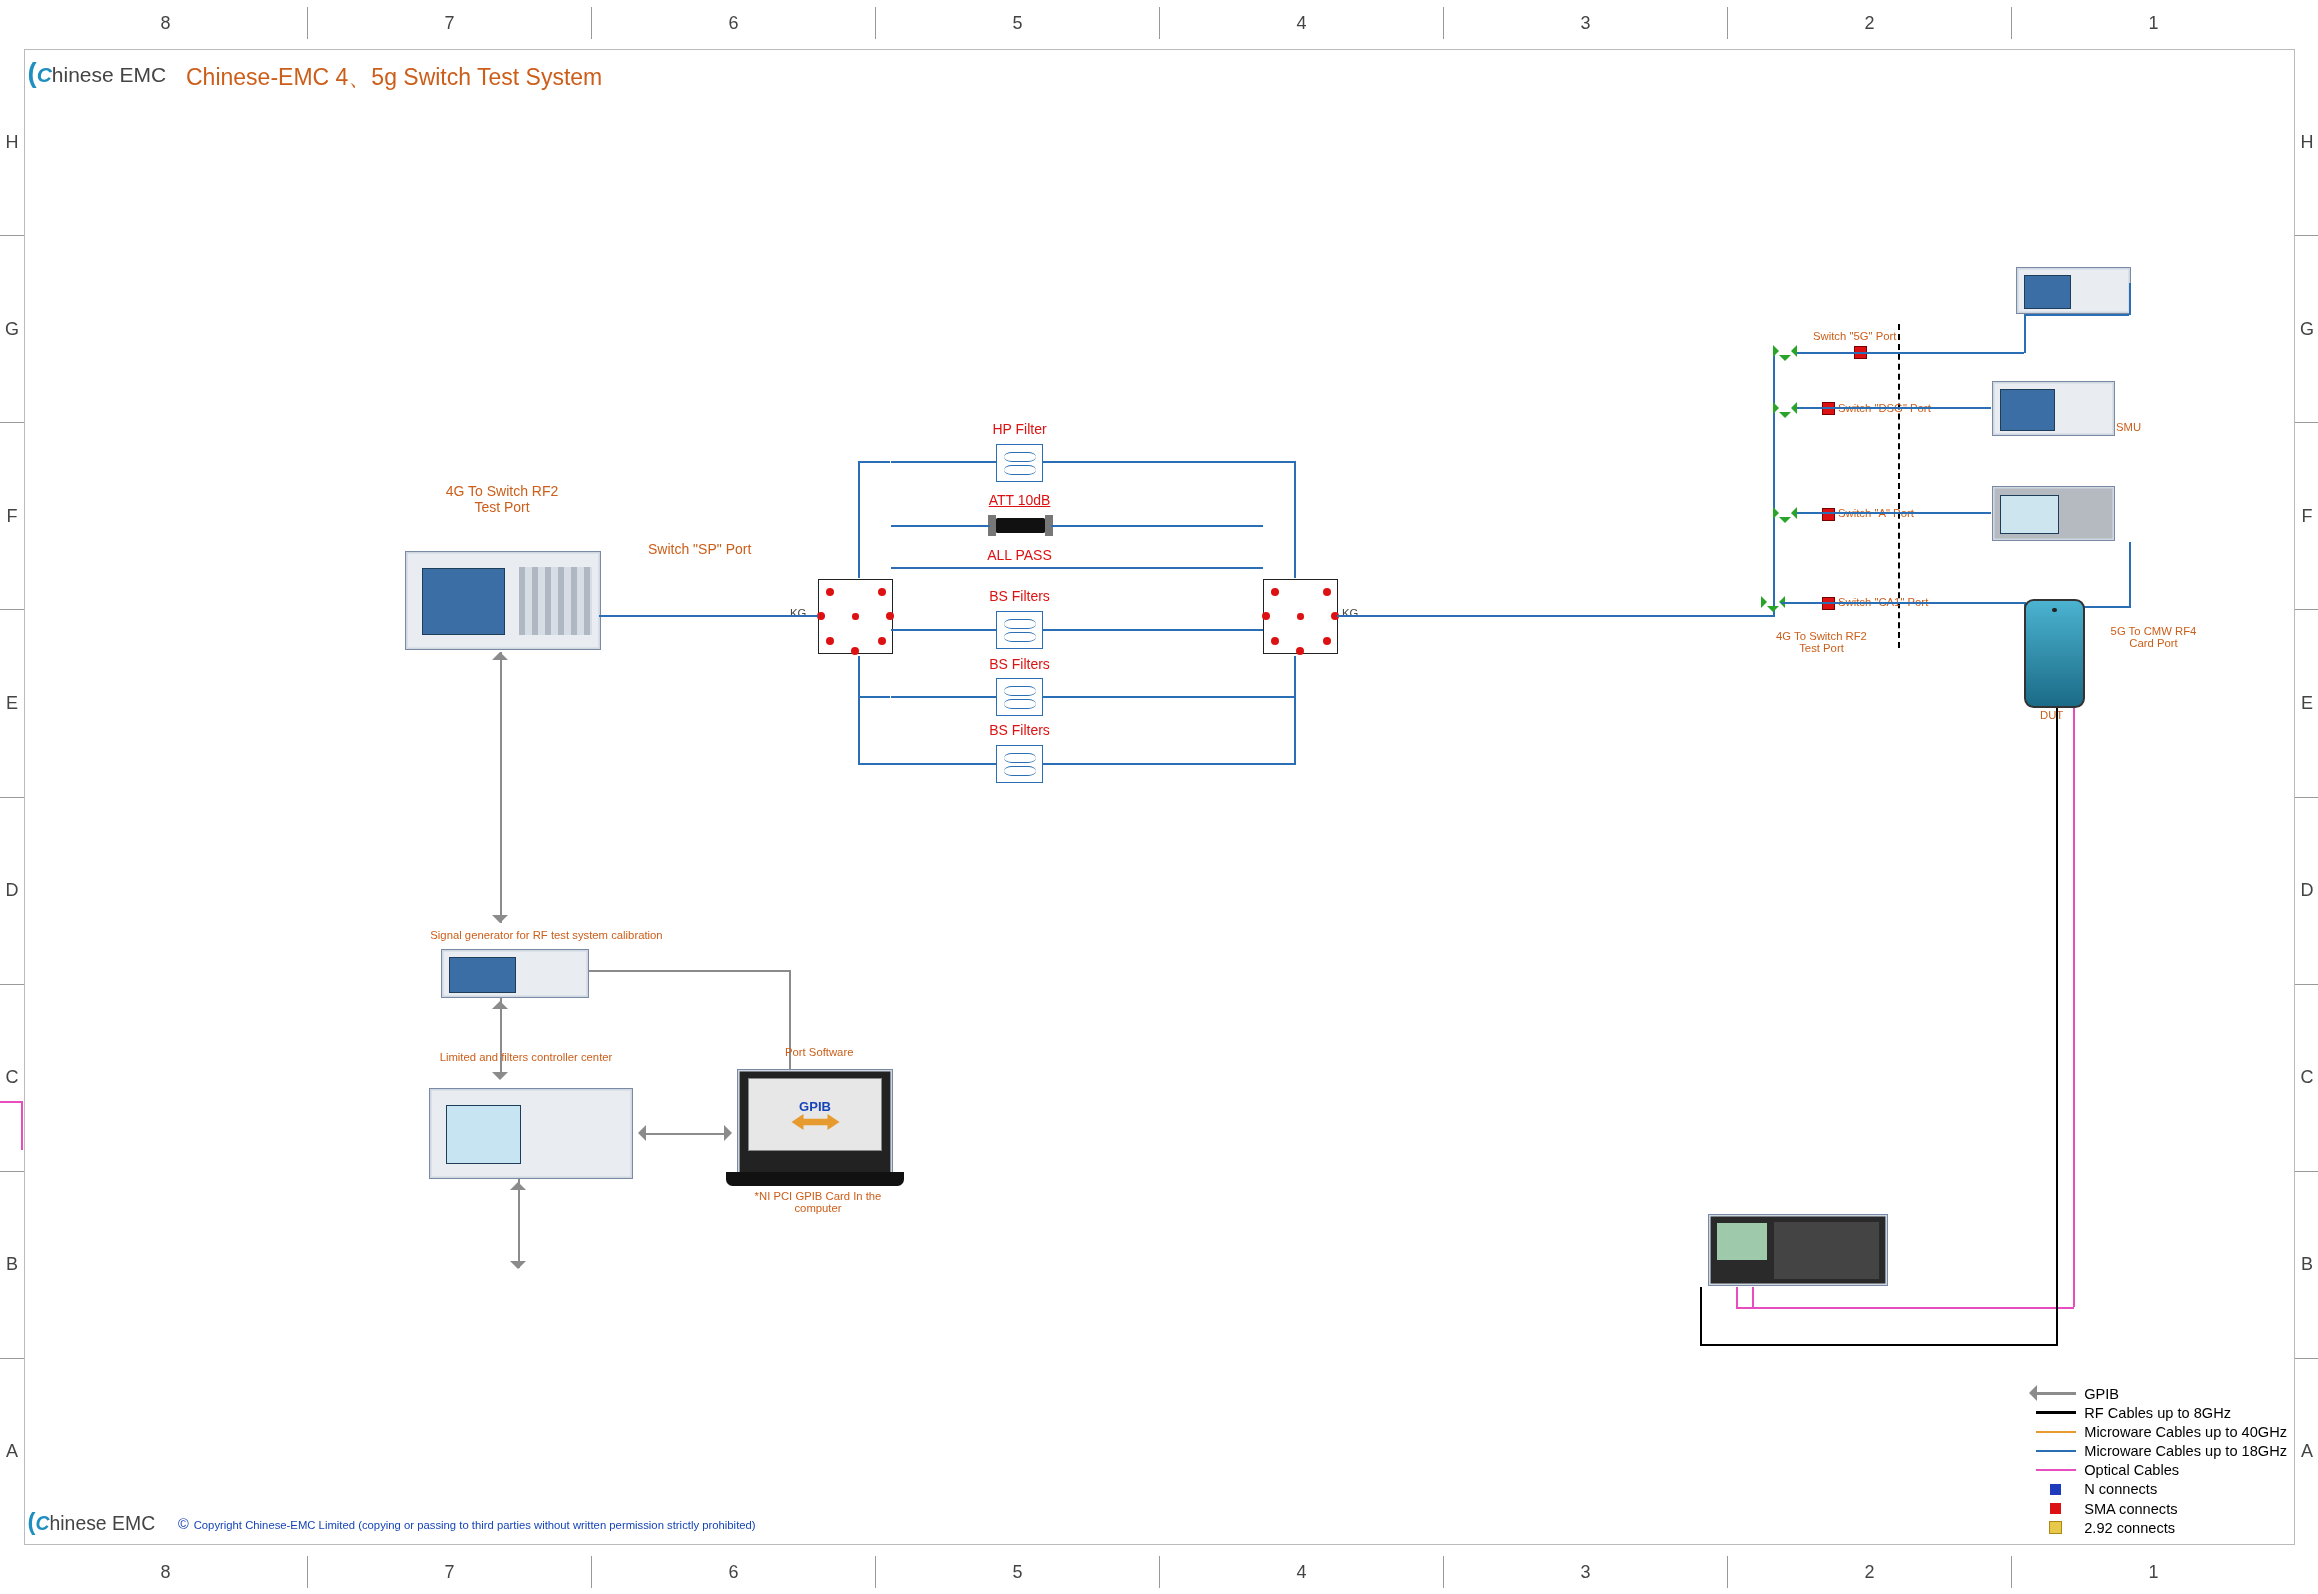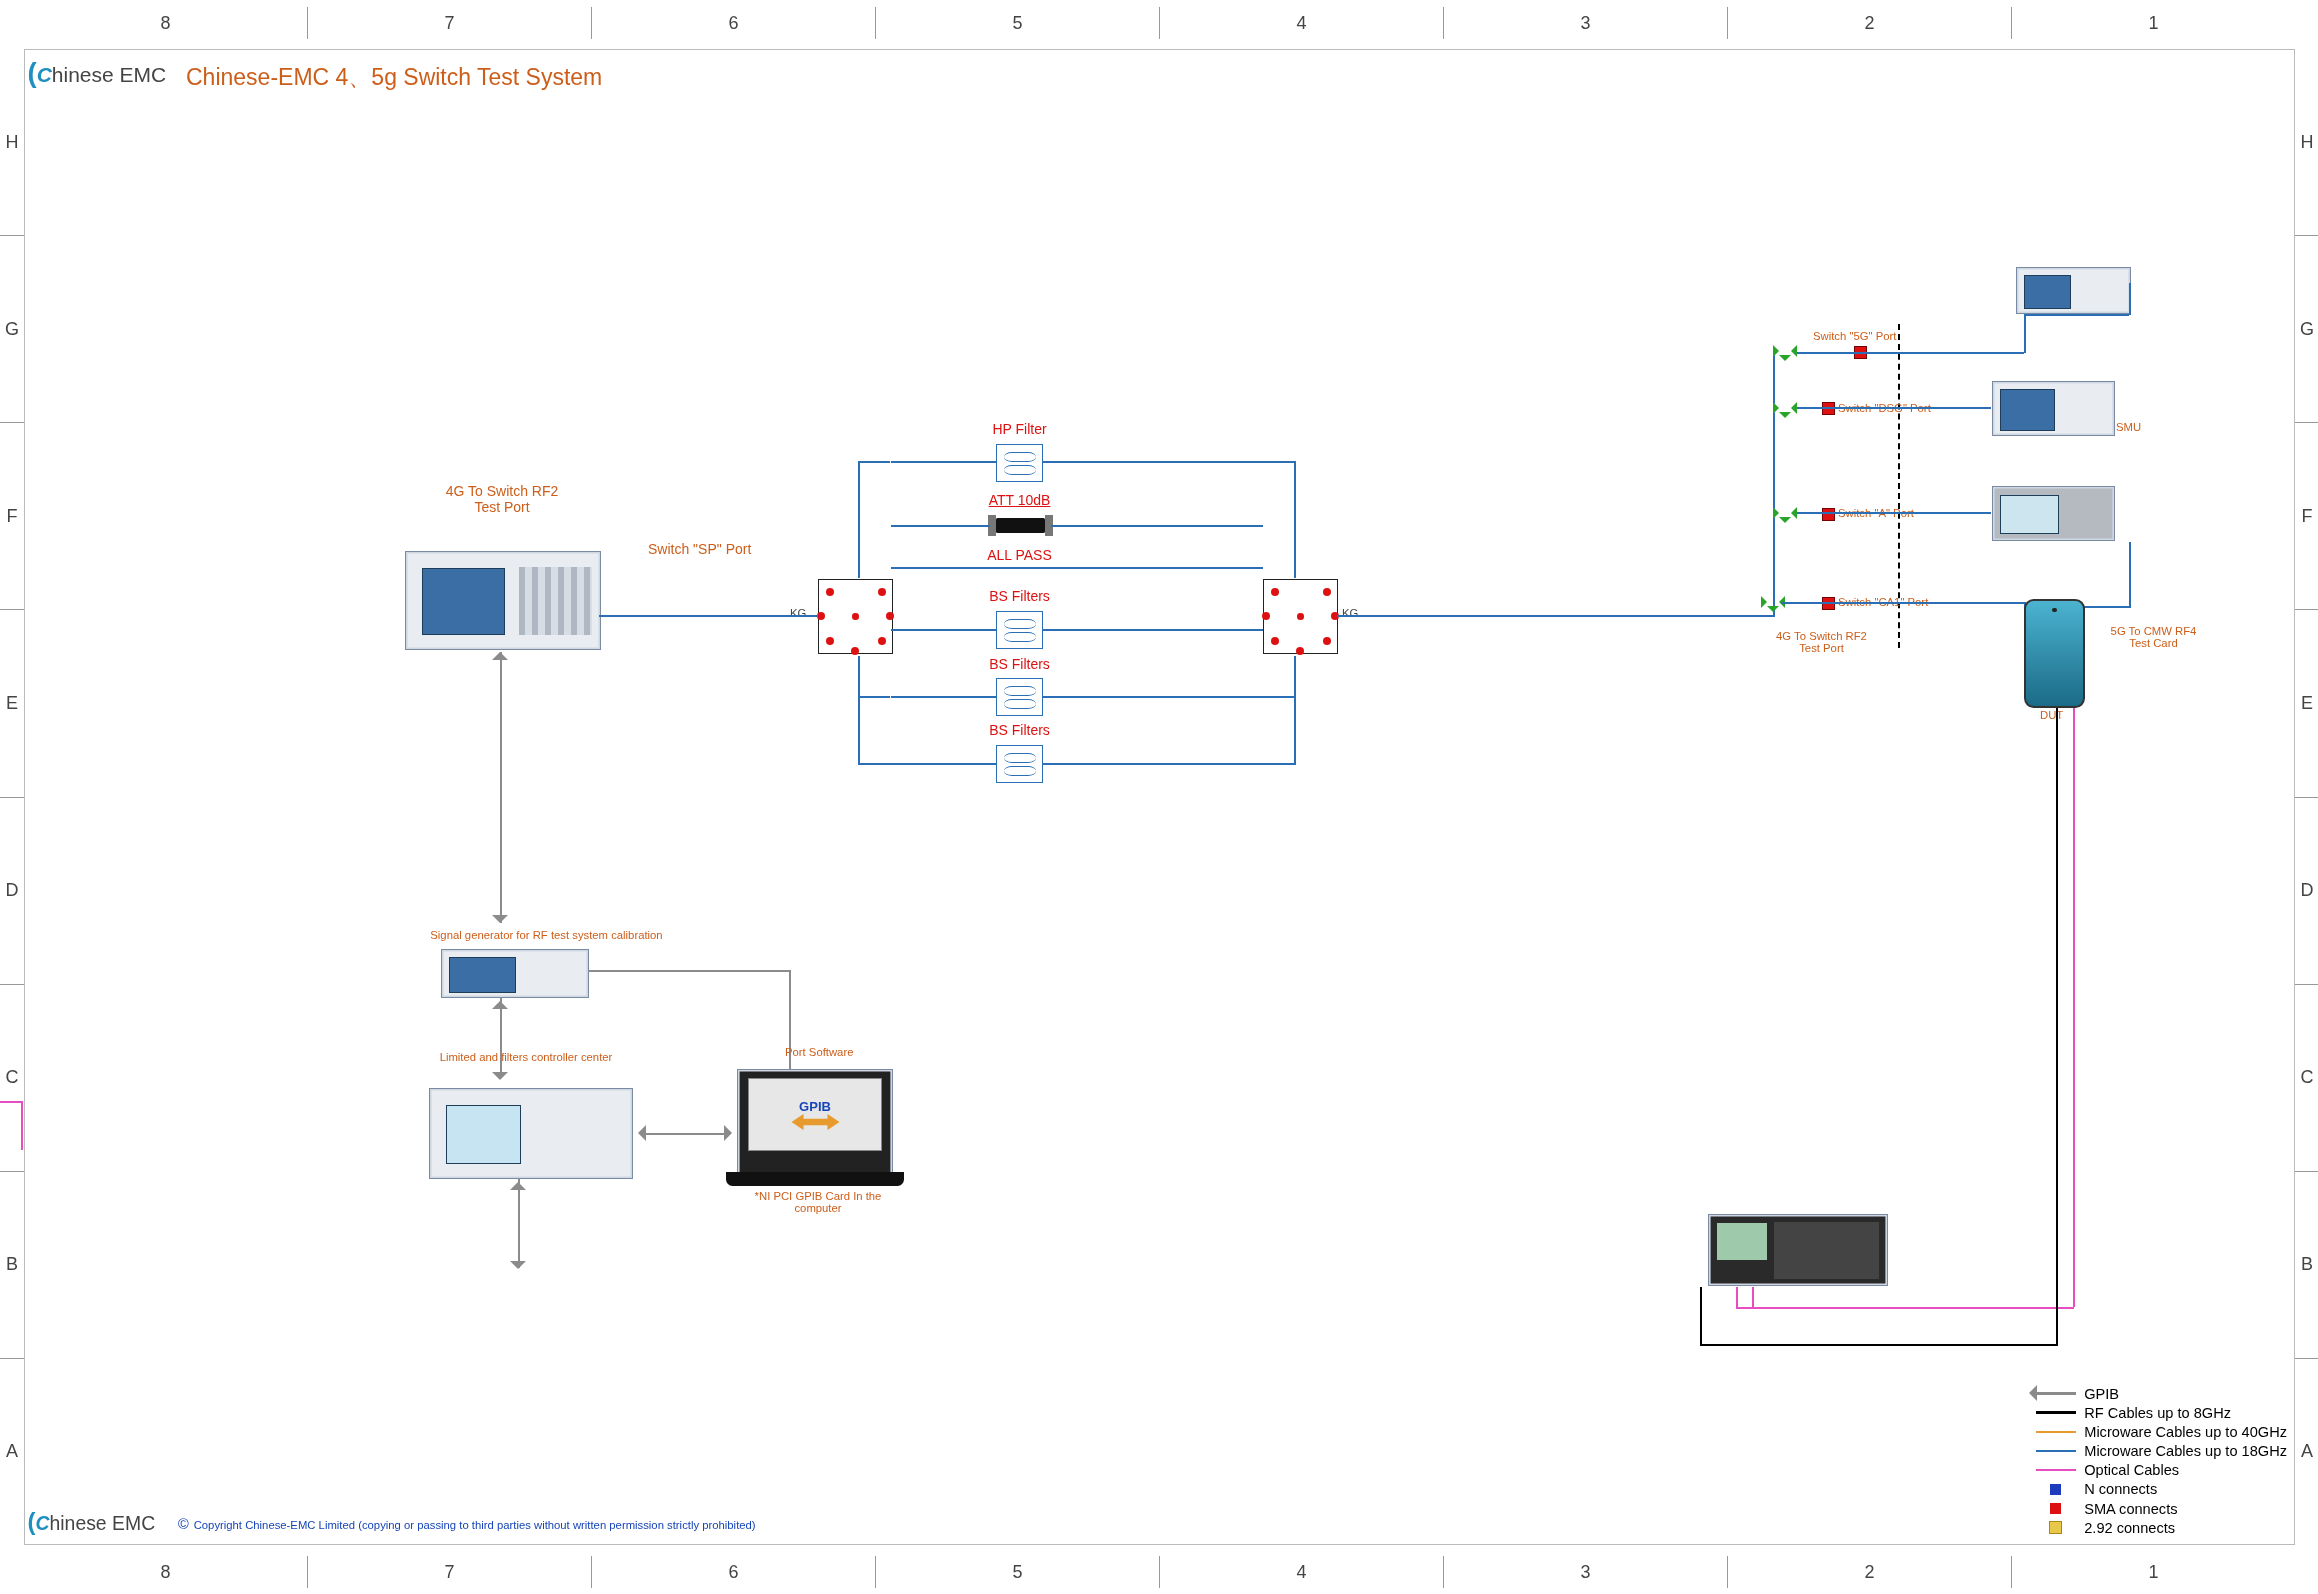--- a/index.html
+++ b/index.html
@@ -315,21 +315,21 @@
   <div class="wire" style="left:1797px;top:512px;width:194px;"></div>
 
   <div class="wire" style="left:1781px;top:602px;width:243px;"></div>
   <div class="wire v" style="left:2024px;top:602px;height:16px;"></div>
   <div class="wire v" style="left:2129px;top:542px;height:65px;"></div>
   <div class="wire" style="left:2024px;top:606px;width:107px;"></div>
 
   <div class="lbl brown small tac" style="left:1765px;top:630px;width:113px;white-space:pre-line;">4G To Switch RF2
 Test Port</div>
   <div class="lbl brown small tac" style="left:2097px;top:625px;width:113px;white-space:pre-line;">5G To CMW RF4
-Test Card</div>
+Card Port</div>
   <div class="phone" style="left:2024px;top:599px;"></div>
   <div class="lbl brown small" style="left:2040px;top:709px;">DUT</div>
 
   <div class="equip" style="left:1708px;top:1214px;width:178px;height:70px;background:#2a2a2a;">
     <div style="position:absolute;left:8px;top:8px;width:50px;height:37px;background:#9fc9ab;"></div>
     <div style="position:absolute;right:8px;top:6.5px;width:105px;height:57px;background:#444;"></div>
   </div>
 
   <div class="wire pink v" style="left:2073px;top:708px;height:599px;"></div>
   <div class="wire pink" style="left:1736px;top:1307px;width:338px;"></div>

